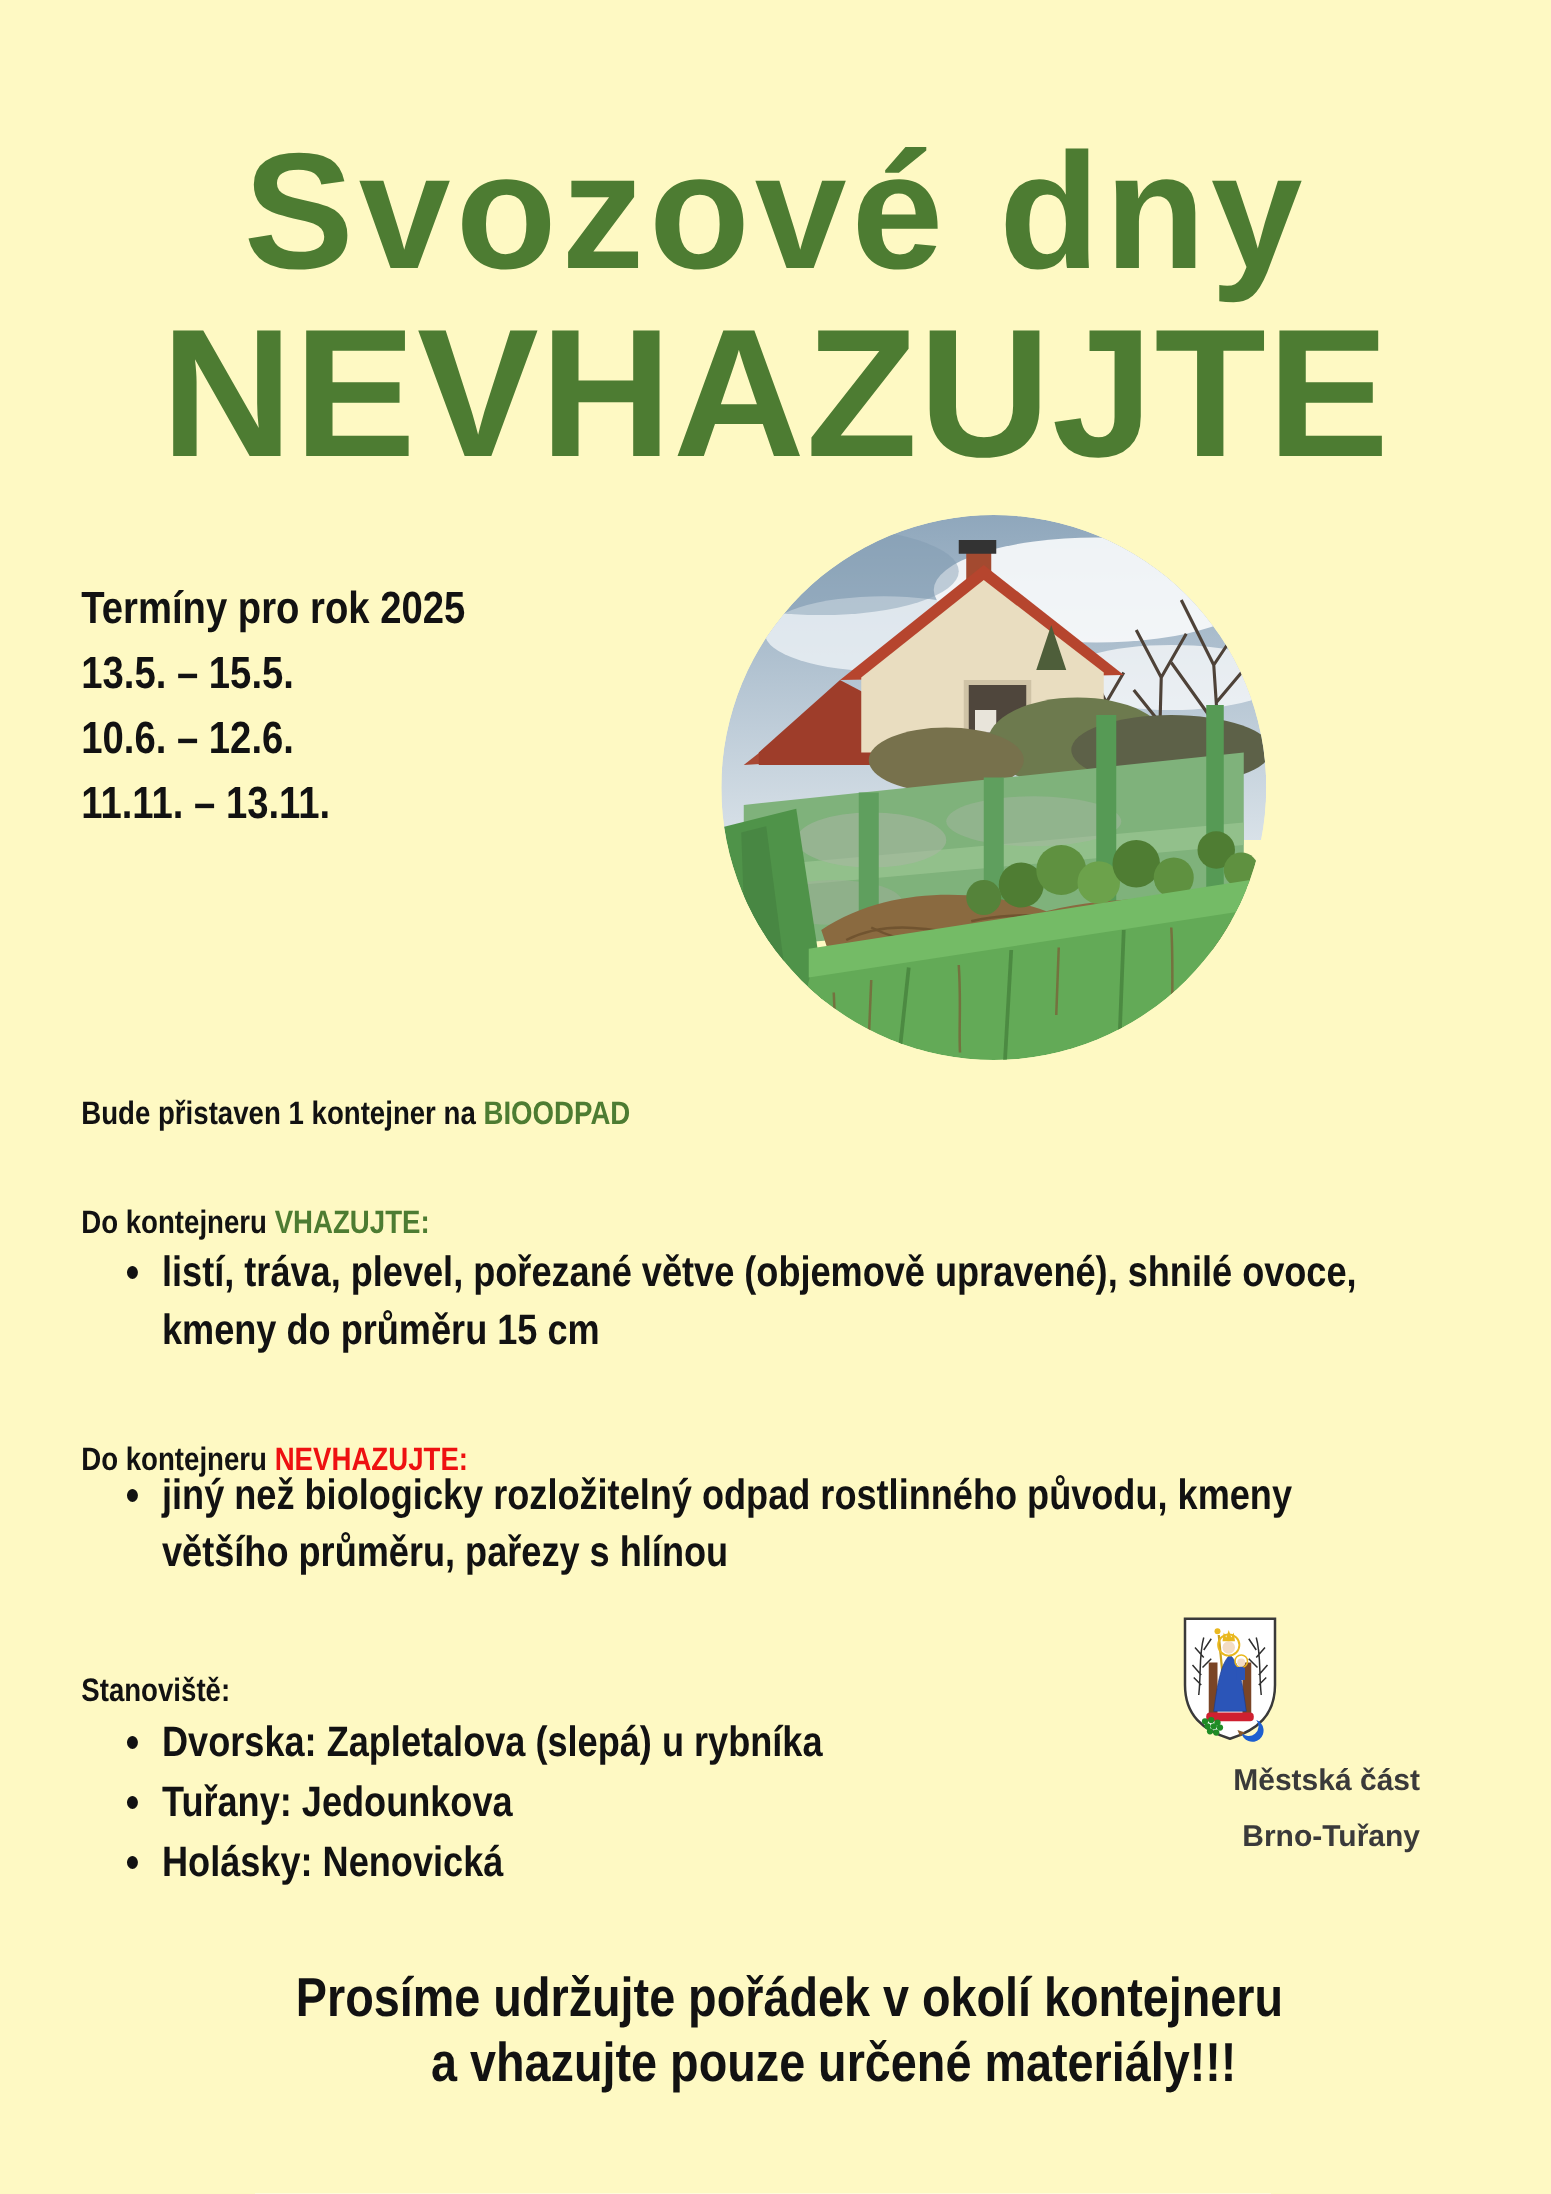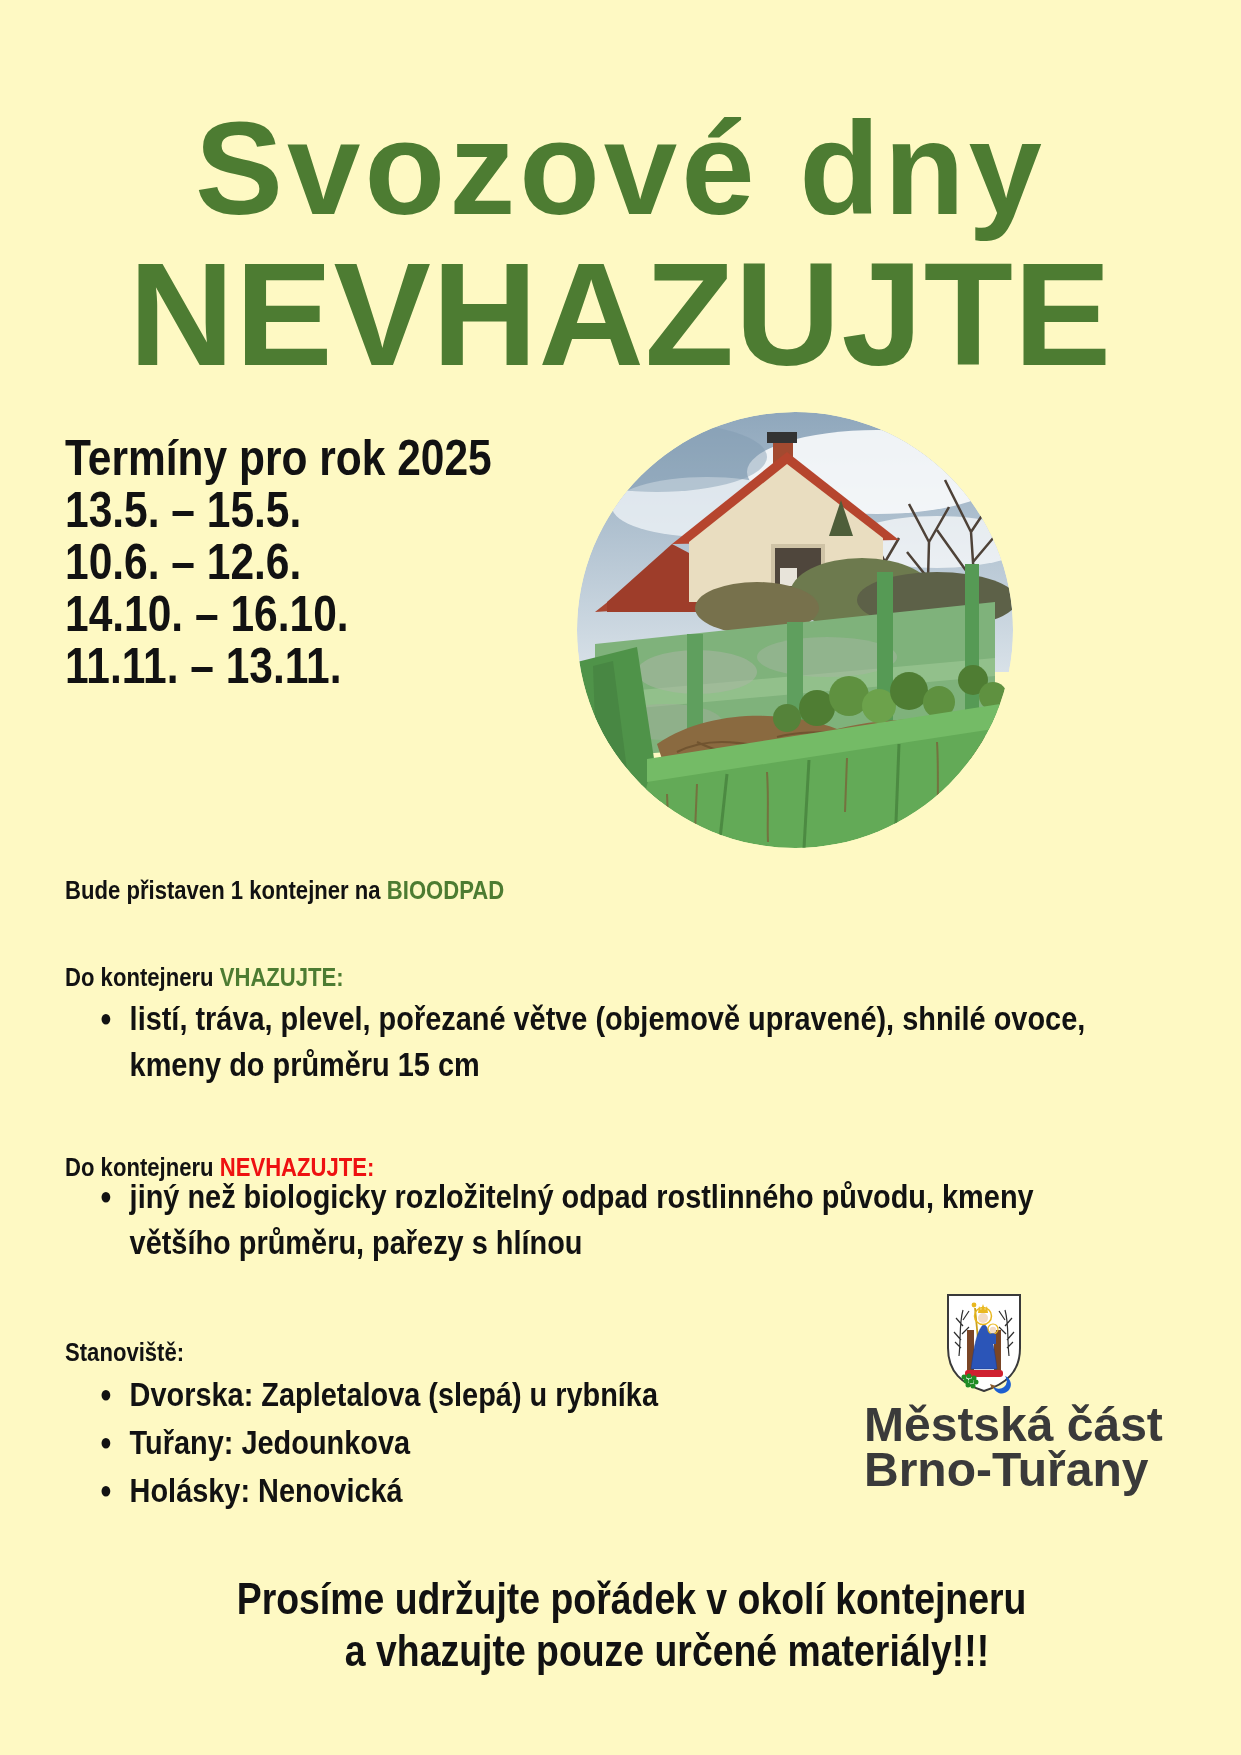--- a/index.html
+++ b/index.html
@@ -17,56 +17,55 @@
   .cx{display:inline-block;transform:scaleX(0.85);transform-origin:0 50%;white-space:nowrap;}
   .cxc{display:inline-block;transform:scaleX(0.85);transform-origin:50% 50%;white-space:nowrap;}
   .title1{
     position:absolute;top:100px;left:0;width:1241px;text-align:center;
     font-size:132px;line-height:1.05;font-weight:bold;color:var(--green);letter-spacing:4px;
   }
   .title2{
     position:absolute;top:238px;left:0;width:1241px;text-align:center;
     font-size:146px;line-height:1.05;font-weight:bold;color:var(--green);letter-spacing:1px;
   }
-  .dates{position:absolute;left:65px;top:432px;font-size:50px;font-weight:bold;line-height:52px;}
+  .dates{position:absolute;left:65px;top:460px;font-size:36px;font-weight:bold;line-height:52px;}
   .dates .line{height:52px;}
   .photo{
     position:absolute;left:577px;top:412px;width:436px;height:436px;border-radius:50%;overflow:hidden;
   }
   .bodyline{position:absolute;left:65px;font-size:26px;font-weight:bold;line-height:42px;white-space:nowrap;}
   .green{color:var(--green);}
   .red{color:var(--red);}
   .bullets{
     position:absolute;left:65px;width:1226px;transform:scaleX(0.85);transform-origin:0 0;
     font-size:34px;font-weight:bold;line-height:46px;color:var(--ink);
   }
   .brow{display:flex;padding-left:41px;}
   .dot{flex:0 0 35px;font-size:24px;}
   .btxt{flex:1 1 auto;}
   .loclist .brow{line-height:48px;}
   .coa{position:absolute;left:944px;top:1292px;width:80px;height:102px;}
   .muni{
-    position:absolute;left:864px;top:1402px;width:300px;text-align:left;
-    font-size:48px;font-weight:bold;line-height:45px;color:var(--muni);
+    position:absolute;left:836px;top:1402px;width:300px;text-align:right;
+    font-size:24px;font-weight:bold;line-height:45px;color:var(--muni);
   }
   .fline{position:absolute;left:0;width:1241px;text-align:center;font-size:44px;font-weight:bold;line-height:52px;margin-left:11px;}
 </style>
 </head>
 <body>
 
 <div class="page">
 
   <div class="title1">Svozové dny</div>
   <div class="title2">NEVHAZUJTE</div>
 
   <div class="dates">
     <div class="line"><span class="cx">Termíny pro rok 2025</span></div>
     <div class="line"><span class="cx">13.5. – 15.5.</span></div>
     <div class="line"><span class="cx">10.6. – 12.6.</span></div>
-    <div class="line"><span class="cx">14.10. – 16.10.</span></div>
     <div class="line"><span class="cx">11.11. – 13.11.</span></div>
   </div>
 
   <div class="photo">
     <svg width="436" height="436" viewBox="0 0 436 436" xmlns="http://www.w3.org/2000/svg">
       <defs>
         <clipPath id="pc">
             <circle cx="218" cy="218" r="218"></circle>
           </clipPath>
         <linearGradient id="skyg" x1="0" y1="0" x2="0" y2="1">

